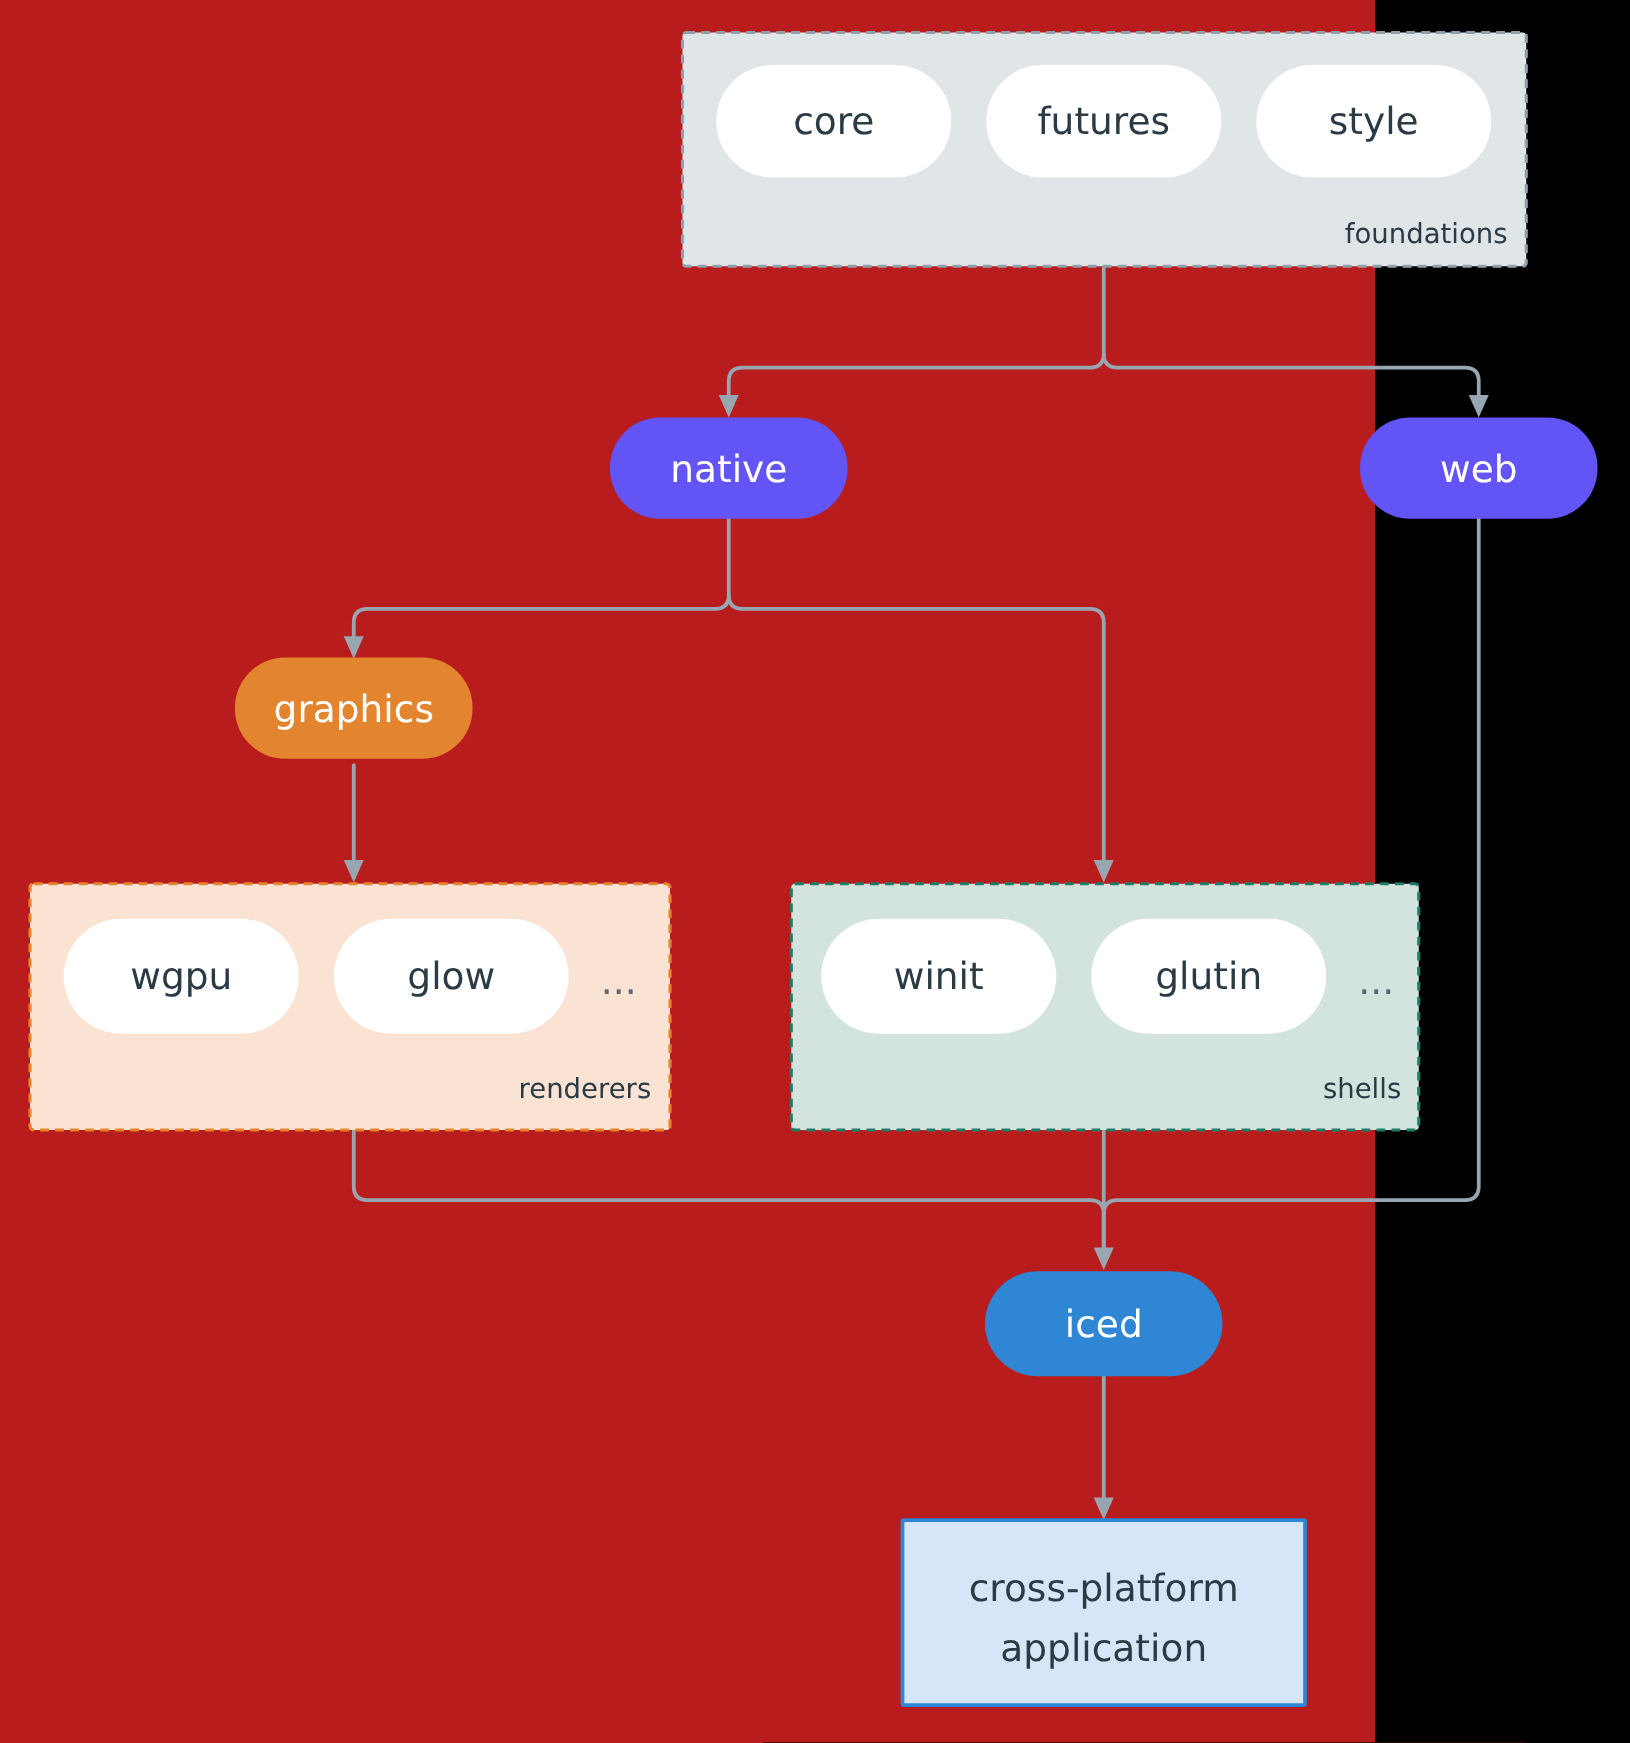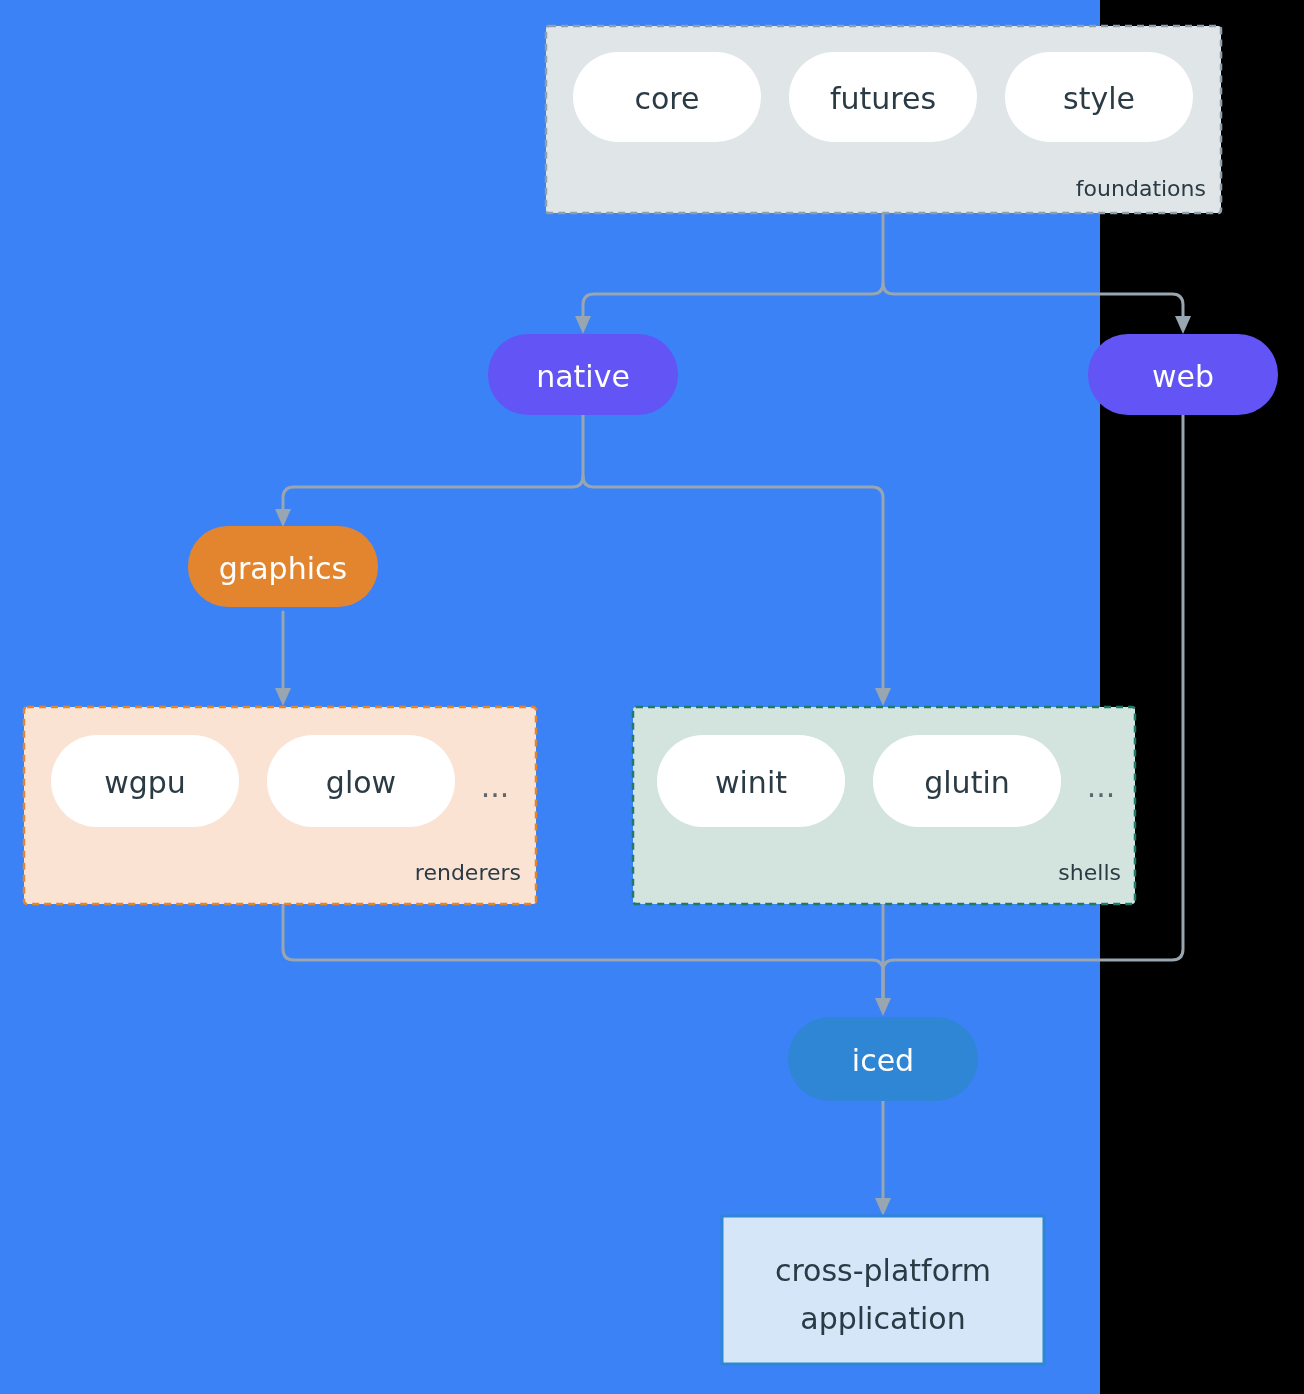--- a/index.html
+++ b/index.html
@@ -10,21 +10,21 @@
   body {
     width: 1304px;
     height: 1394px;
     font-family: "DejaVu Sans", sans-serif;
     overflow: hidden;
   }
   #diagram-root {
     position: relative;
     width: 1100px;
     height: 1394px;
-    background: #3b82f6;
+    background: #b91c1c;
   }
   svg.diagram {
     display: block;
     width: 1304px;
     height: 1394px;
   }
   .cluster-rect {
     stroke-width: 2.5;
     stroke-dasharray: 7 5;
   }

